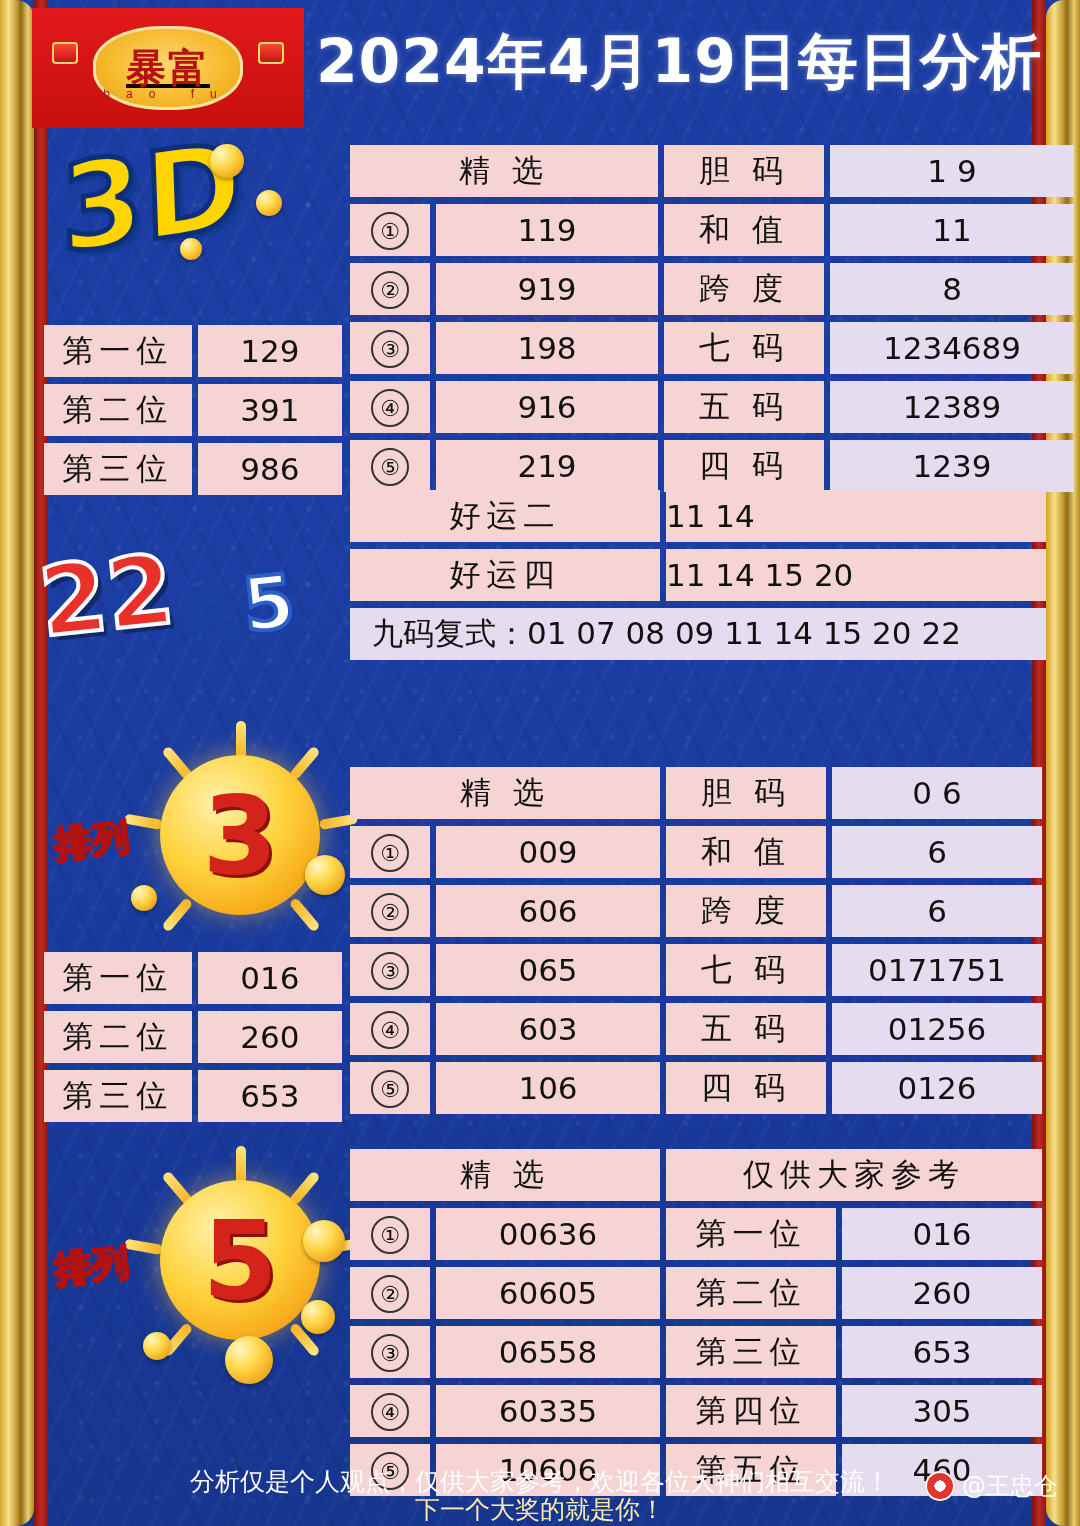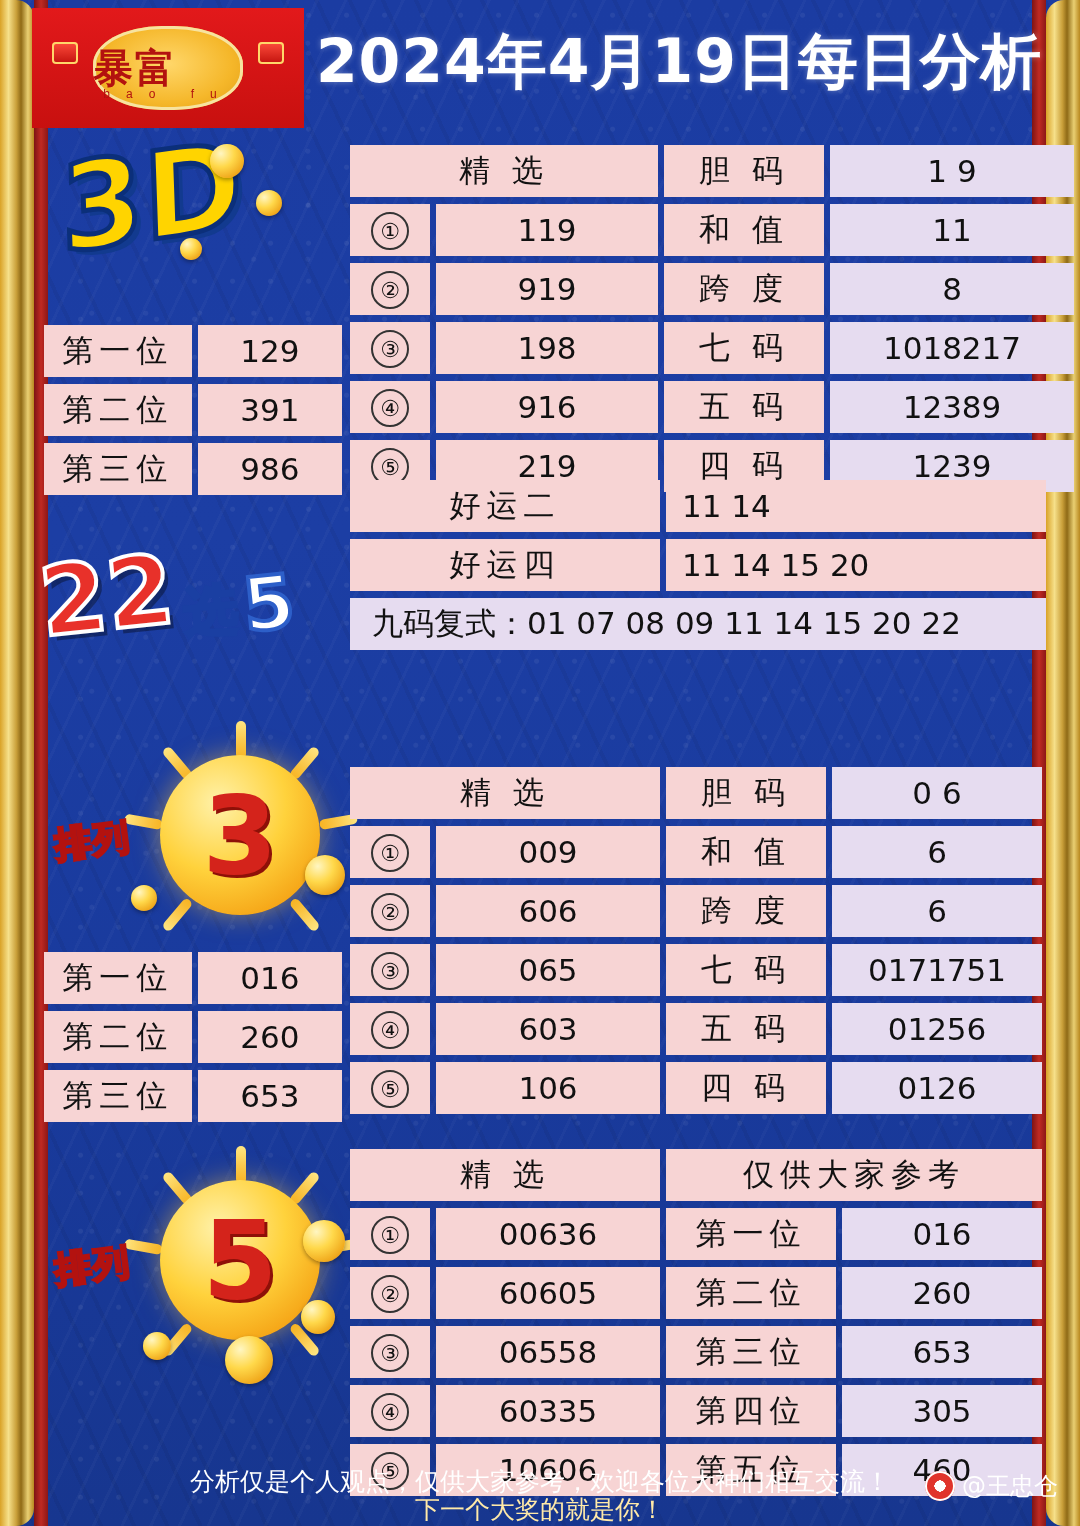--- a/index.html
+++ b/index.html
@@ -43,23 +43,24 @@
   #header { position:absolute; left:0; top:0; width:1080px; height:130px; }
   #logo-box {
     position:absolute; left:32px; top:8px; width:272px; height:120px;
     background: linear-gradient(180deg,#e2191b,#c8100f);
     display:flex; align-items:center; justify-content:center;
   }
   #logo-badge{
     width: 150px; height: 84px;
     background: radial-gradient(ellipse at 50% 45%, #ffd76a 0%, #f5b72a 60%, #e09a12 100%);
     border-radius: 46%;
-    display:flex; align-items:center; justify-content:flex-start;
+    display:flex; align-items:center; justify-content:center;
     position:relative;
     box-shadow: 0 0 0 3px #f7e3a0 inset;
+    text-decoration: underline;
   }
   #logo-badge .ch { font-size:40px; color:#b3120f; font-weight:bold; letter-spacing:2px;
                     font-family:"DejaVu Sans", sans-serif; line-height:1;}
   #logo-badge .py { position:absolute; bottom:9px; width:100%; text-align:center;
                     font-size:12px; color:#b3120f; letter-spacing:16px; }
   .knot{ position:absolute; top:34px; width:26px; height:22px;
          background: linear-gradient(180deg,#ff4d3d,#c1110c);
          border-radius:4px; box-shadow:0 0 0 2px #ffd76a inset;}
   .knot.l{ left:20px; }
   .knot.r{ right:20px; }
@@ -79,21 +80,21 @@
     background:#f7d4d4;
     color:#111;
     text-align:center;
     font-size:31px;
     font-family:"DejaVu Sans", sans-serif;
     height:52px;
     white-space: nowrap;
   }
   .tbl td.lav { background:#e6dcf0; }
   .tbl td.lbl { letter-spacing: 6px; }
-  .tbl td.left { text-align:left; padding-left:16px; }
+  .tbl td.left { text-align:left; padding-left:0; }
   .circ {
     display:inline-block; width:38px; height:38px; line-height:36px;
     border:2px solid #333; border-radius:50%; font-size:22px;
   }
 
   
   .emblem { position:absolute; }
   
   #em3d { left:60px; top:128px; width:250px; height:190px; }
   #em3d .g3 {
@@ -233,21 +234,21 @@
   <tr>
     <td><span class="circ">②</span></td>
     <td>919</td>
     <td class="lbl">跨 度</td>
     <td class="lav">8</td>
   </tr>
   <tr>
     <td><span class="circ">③</span></td>
     <td>198</td>
     <td class="lbl">七 码</td>
-    <td class="lav">1018217</td>
+    <td class="lav">1234689</td>
   </tr>
   <tr>
     <td><span class="circ">④</span></td>
     <td>916</td>
     <td class="lbl">五 码</td>
     <td class="lav">12389</td>
   </tr>
   <tr>
     <td><span class="circ">⑤</span></td>
     <td>219</td>
@@ -256,21 +257,21 @@
   </tr>
 </tbody>
   </table>
 
 <div class="emblem" id="em22">
   <span class="n22">22</span>
   <span class="x5">选</span>
   <span class="five">5</span>
 </div>
 
-<table class="tbl" id="t22" style="left:344px; top:473px;">
+<table class="tbl" id="t22" style="left:344px; top:483px;">
   <tbody>
       <tr>
     <td class="lbl" style="width:310px">好运二</td>
     <td class="left" style="width:380px">11 14</td>
   </tr>
   <tr>
     <td class="lbl">好运四</td>
     <td class="left">11 14 15 20</td>
   </tr>
   <tr>

